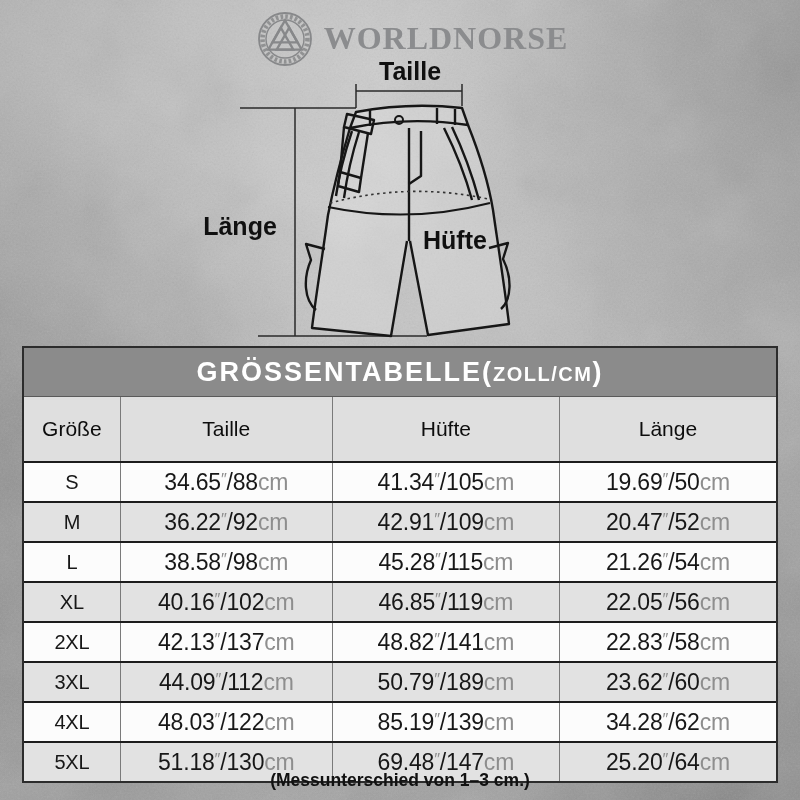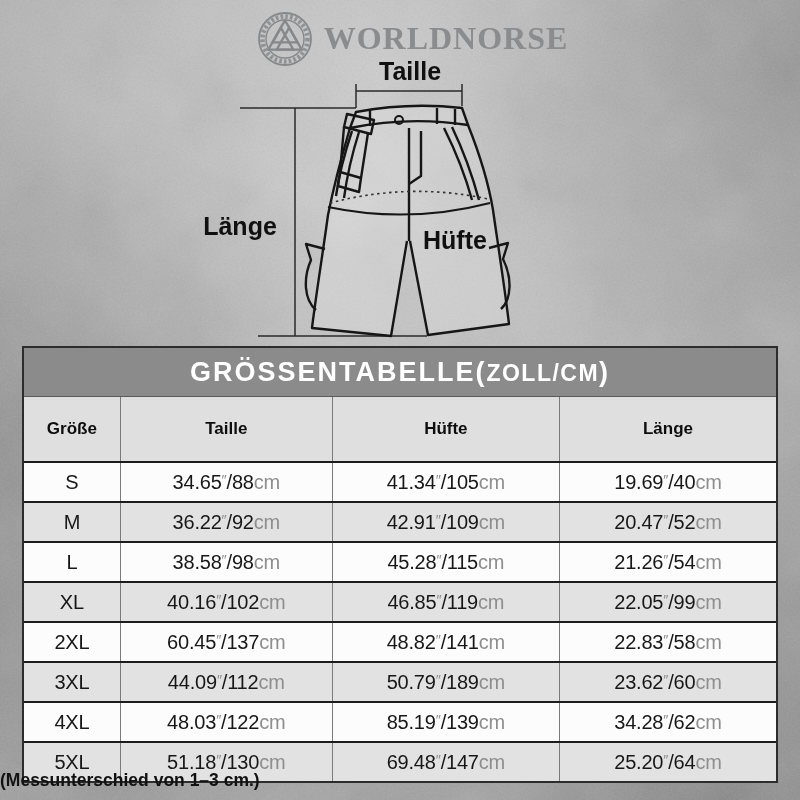--- a/index.html
+++ b/index.html
@@ -18,33 +18,33 @@
   .brand-name{font-family:"Liberation Serif",serif;font-weight:bold;font-size:32px;letter-spacing:1px;color:#8b8c8e;}
   
   .diagram-svg{position:absolute;left:0;top:0;z-index:1;}
   .lbl{position:absolute;z-index:2;font-weight:bold;color:#101010;font-size:25px;text-align:center;}
   .lbl-taille{left:350px;top:57px;width:120px;}
   .lbl-laenge{left:188px;top:212px;width:104px;}
   .lbl-huefte{left:403px;top:226px;width:104px;}
   
   .table-card{position:absolute;left:22px;top:346px;width:752px;border:2px solid #2c2c2c;z-index:2;background:#fcfcfc;}
   .table-title{height:48px;line-height:48px;background:#8b8b8b;color:#fff;text-align:center;font-weight:bold;font-size:27px;letter-spacing:2px;border-bottom:1px solid #5a5a5a;}
-  .table-title .small{font-size:23px;letter-spacing:1.5px;}
+  .table-title .small{font-size:20px;letter-spacing:1.5px;}
   table{border-collapse:collapse;width:100%;table-layout:fixed;}
   col.c-size{width:12.8%;} col.c-taille{width:28.2%;} col.c-huefte{width:30.2%;} col.c-laenge{width:28.8%;}
-  th{height:62px;background:#dfdfdf;color:#0d0d0d;font-weight:bold;font-size:17px;text-align:center;margin-left:33px;}
-  td{height:36px;text-align:center;font-size:20px;color:#171717;border-top:2px solid #1c1c1c;letter-spacing:-0.2px;}
+  th{height:62px;background:#dfdfdf;color:#0d0d0d;font-weight:normal;font-size:21px;text-align:center;margin-left:33px;}
+  td{height:36px;text-align:center;font-size:23px;color:#171717;border-top:2px solid #1c1c1c;letter-spacing:-0.2px;}
   th+th, td+td{border-left:1px solid #7a7a7a;}
   tbody tr:nth-child(odd) td{background:#fcfcfc;}
   tbody tr:nth-child(even) td{background:#e2e2e2;}
   td.size-cell{font-size:20px;}
   .u{color:#8e8e8e;}
   .in-mark{font-size:0.72em;vertical-align:0.28em;color:#8e8e8e;}
   
-  .footnote{position:absolute;left:0;top:770px;width:100%;font-weight:bold;font-size:17.5px;color:#111;z-index:2;}
+  .footnote{position:absolute;left:0;top:770px;width:100%;text-align:center;font-weight:bold;font-size:17.5px;color:#111;z-index:2;}
 </style>
 </head>
 <body>
 
 <div id="stage">
 
   <svg class="noise" width="800" height="800">
     <defs>
       <filter id="coarse" x="0" y="0" width="100%" height="100%">
         <feTurbulence type="fractalNoise" baseFrequency="0.012" numOctaves="4" seed="11"></feTurbulence>
@@ -132,43 +132,43 @@
           <th>Taille</th>
           <th>Hüfte</th>
           <th>Länge</th>
         </tr>
       </thead>
       <tbody id="rows">
           <tr>
             <td class="size-cell">S</td>
             <td><span class="v">34.65</span><span class="in-mark">″</span><span class="v">/</span><span class="v">88</span><span class="u">cm</span></td>
             <td><span class="v">41.34</span><span class="in-mark">″</span><span class="v">/</span><span class="v">105</span><span class="u">cm</span></td>
-            <td><span class="v">19.69</span><span class="in-mark">″</span><span class="v">/</span><span class="v">40</span><span class="u">cm</span></td>
+            <td><span class="v">19.69</span><span class="in-mark">″</span><span class="v">/</span><span class="v">50</span><span class="u">cm</span></td>
           </tr>
           <tr>
             <td class="size-cell">M</td>
             <td><span class="v">36.22</span><span class="in-mark">″</span><span class="v">/</span><span class="v">92</span><span class="u">cm</span></td>
             <td><span class="v">42.91</span><span class="in-mark">″</span><span class="v">/</span><span class="v">109</span><span class="u">cm</span></td>
             <td><span class="v">20.47</span><span class="in-mark">″</span><span class="v">/</span><span class="v">52</span><span class="u">cm</span></td>
           </tr>
           <tr>
             <td class="size-cell">L</td>
             <td><span class="v">38.58</span><span class="in-mark">″</span><span class="v">/</span><span class="v">98</span><span class="u">cm</span></td>
             <td><span class="v">45.28</span><span class="in-mark">″</span><span class="v">/</span><span class="v">115</span><span class="u">cm</span></td>
             <td><span class="v">21.26</span><span class="in-mark">″</span><span class="v">/</span><span class="v">54</span><span class="u">cm</span></td>
           </tr>
           <tr>
             <td class="size-cell">XL</td>
             <td><span class="v">40.16</span><span class="in-mark">″</span><span class="v">/</span><span class="v">102</span><span class="u">cm</span></td>
             <td><span class="v">46.85</span><span class="in-mark">″</span><span class="v">/</span><span class="v">119</span><span class="u">cm</span></td>
-            <td><span class="v">22.05</span><span class="in-mark">″</span><span class="v">/</span><span class="v">99</span><span class="u">cm</span></td>
+            <td><span class="v">22.05</span><span class="in-mark">″</span><span class="v">/</span><span class="v">56</span><span class="u">cm</span></td>
           </tr>
           <tr>
             <td class="size-cell">2XL</td>
-            <td><span class="v">60.45</span><span class="in-mark">″</span><span class="v">/</span><span class="v">137</span><span class="u">cm</span></td>
+            <td><span class="v">42.13</span><span class="in-mark">″</span><span class="v">/</span><span class="v">137</span><span class="u">cm</span></td>
             <td><span class="v">48.82</span><span class="in-mark">″</span><span class="v">/</span><span class="v">141</span><span class="u">cm</span></td>
             <td><span class="v">22.83</span><span class="in-mark">″</span><span class="v">/</span><span class="v">58</span><span class="u">cm</span></td>
           </tr>
           <tr>
             <td class="size-cell">3XL</td>
             <td><span class="v">44.09</span><span class="in-mark">″</span><span class="v">/</span><span class="v">112</span><span class="u">cm</span></td>
             <td><span class="v">50.79</span><span class="in-mark">″</span><span class="v">/</span><span class="v">189</span><span class="u">cm</span></td>
             <td><span class="v">23.62</span><span class="in-mark">″</span><span class="v">/</span><span class="v">60</span><span class="u">cm</span></td>
           </tr>
           <tr>

